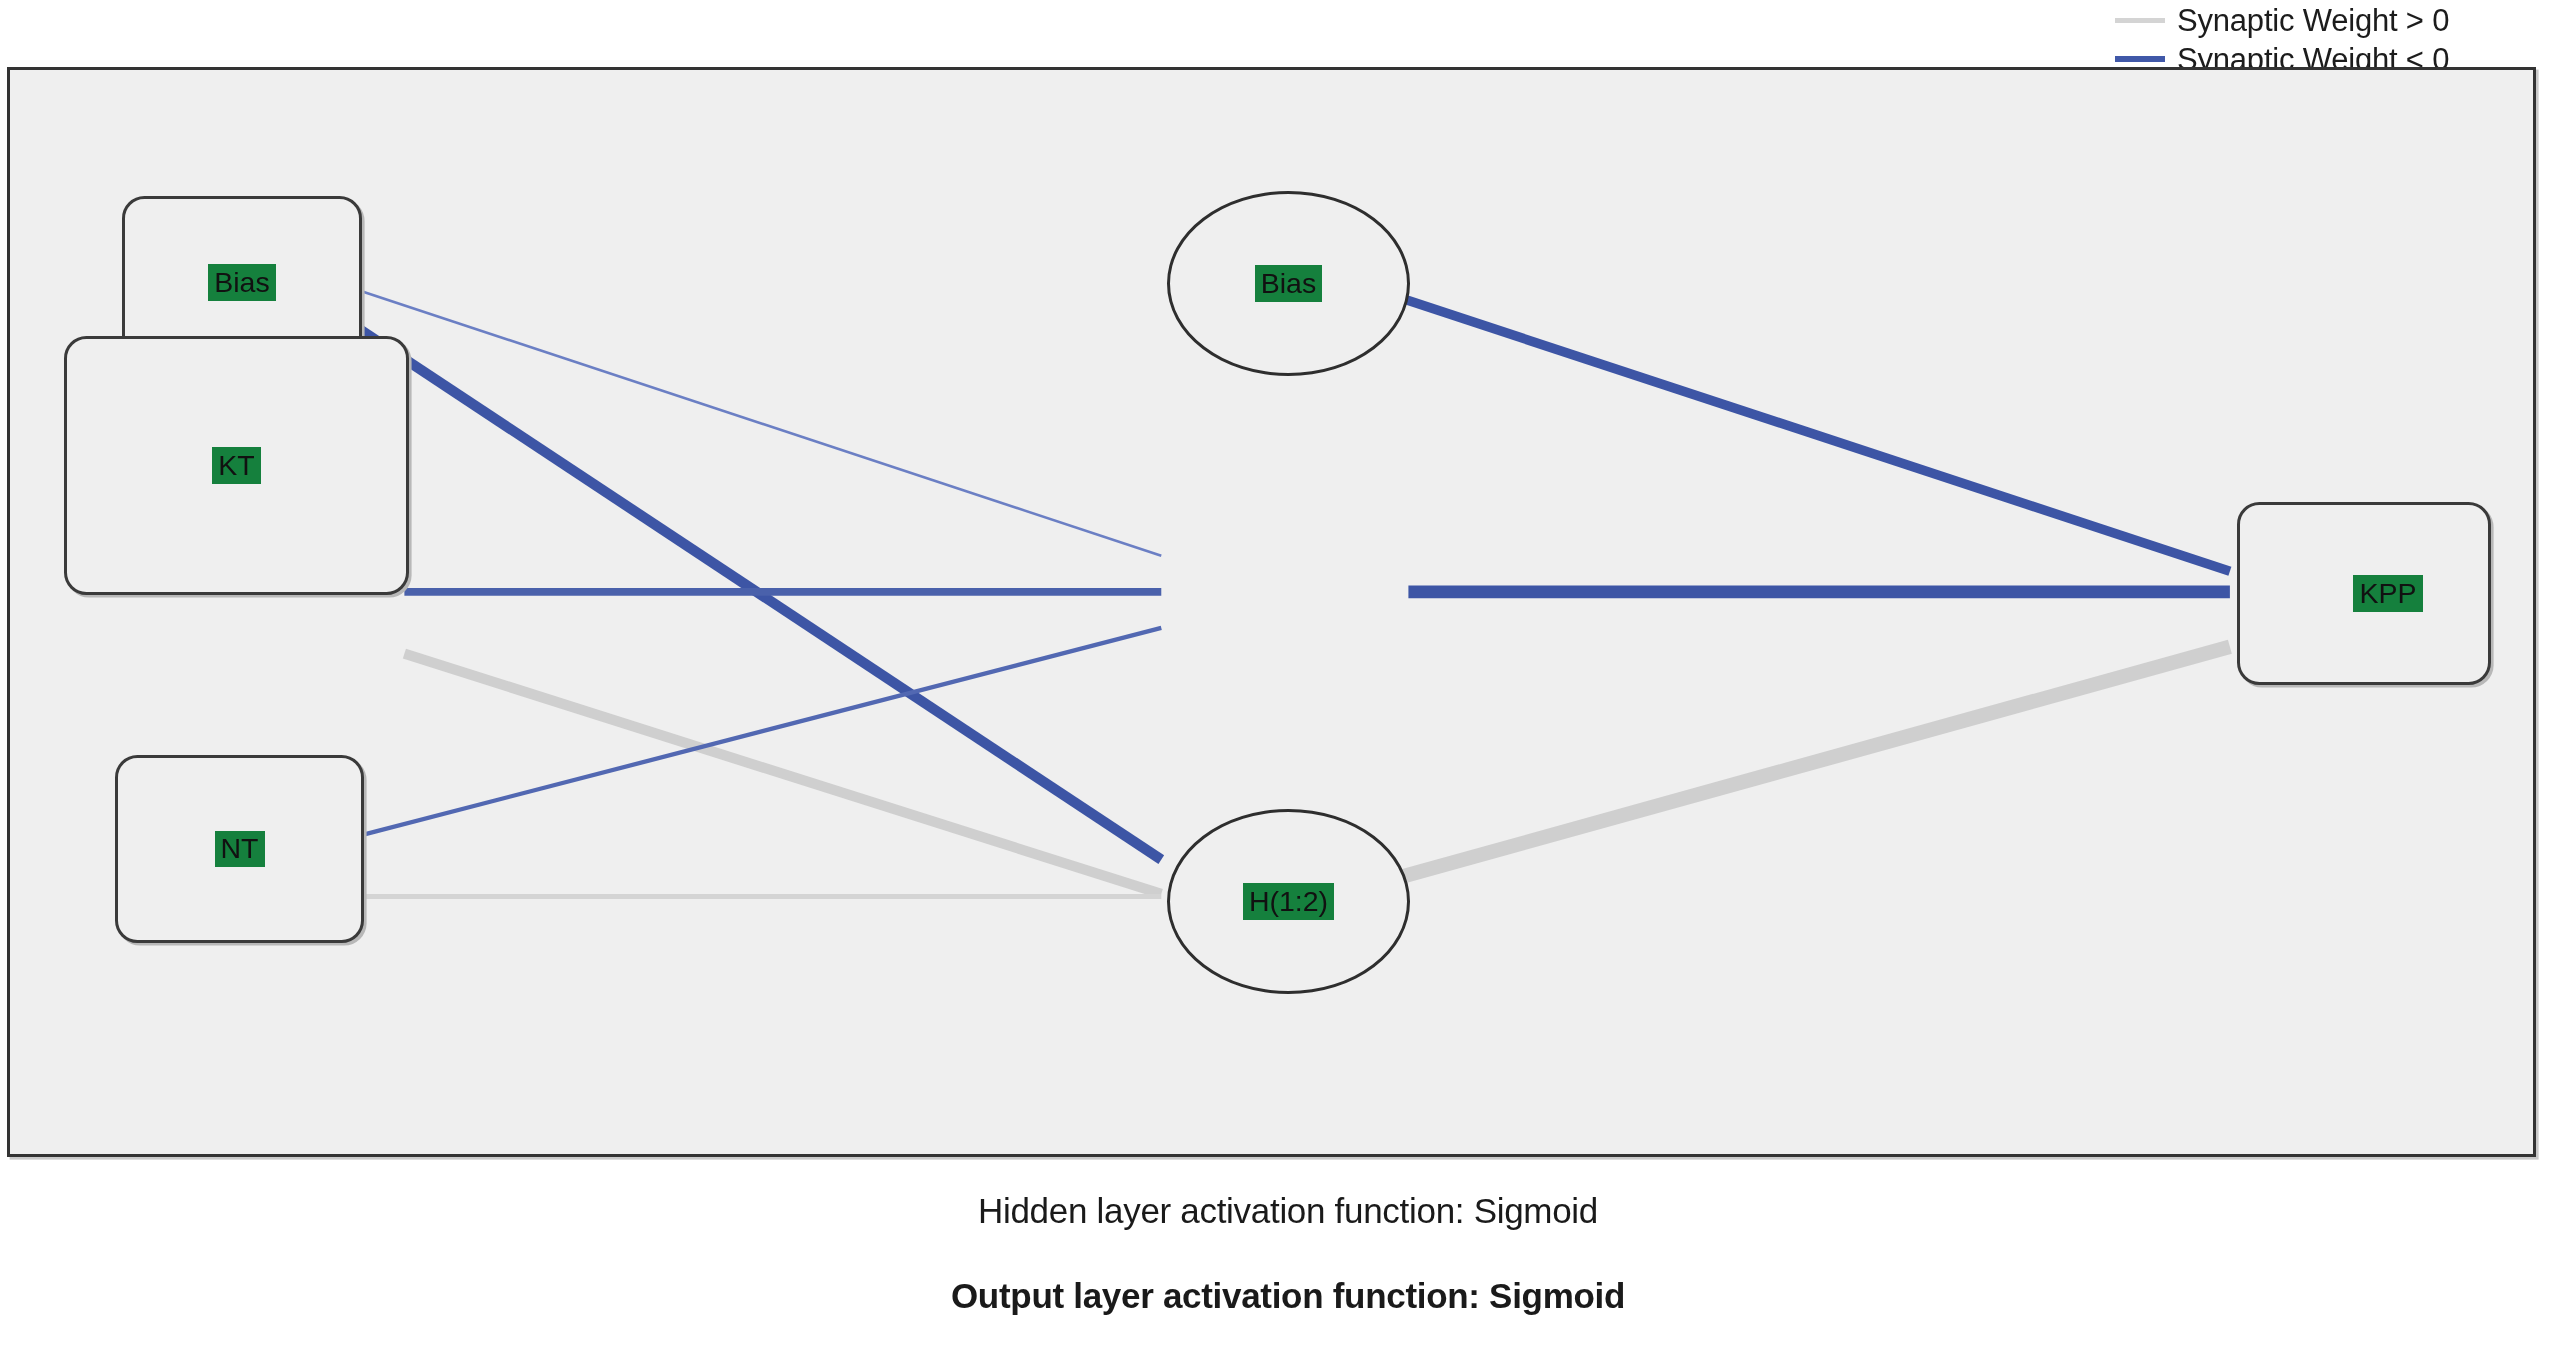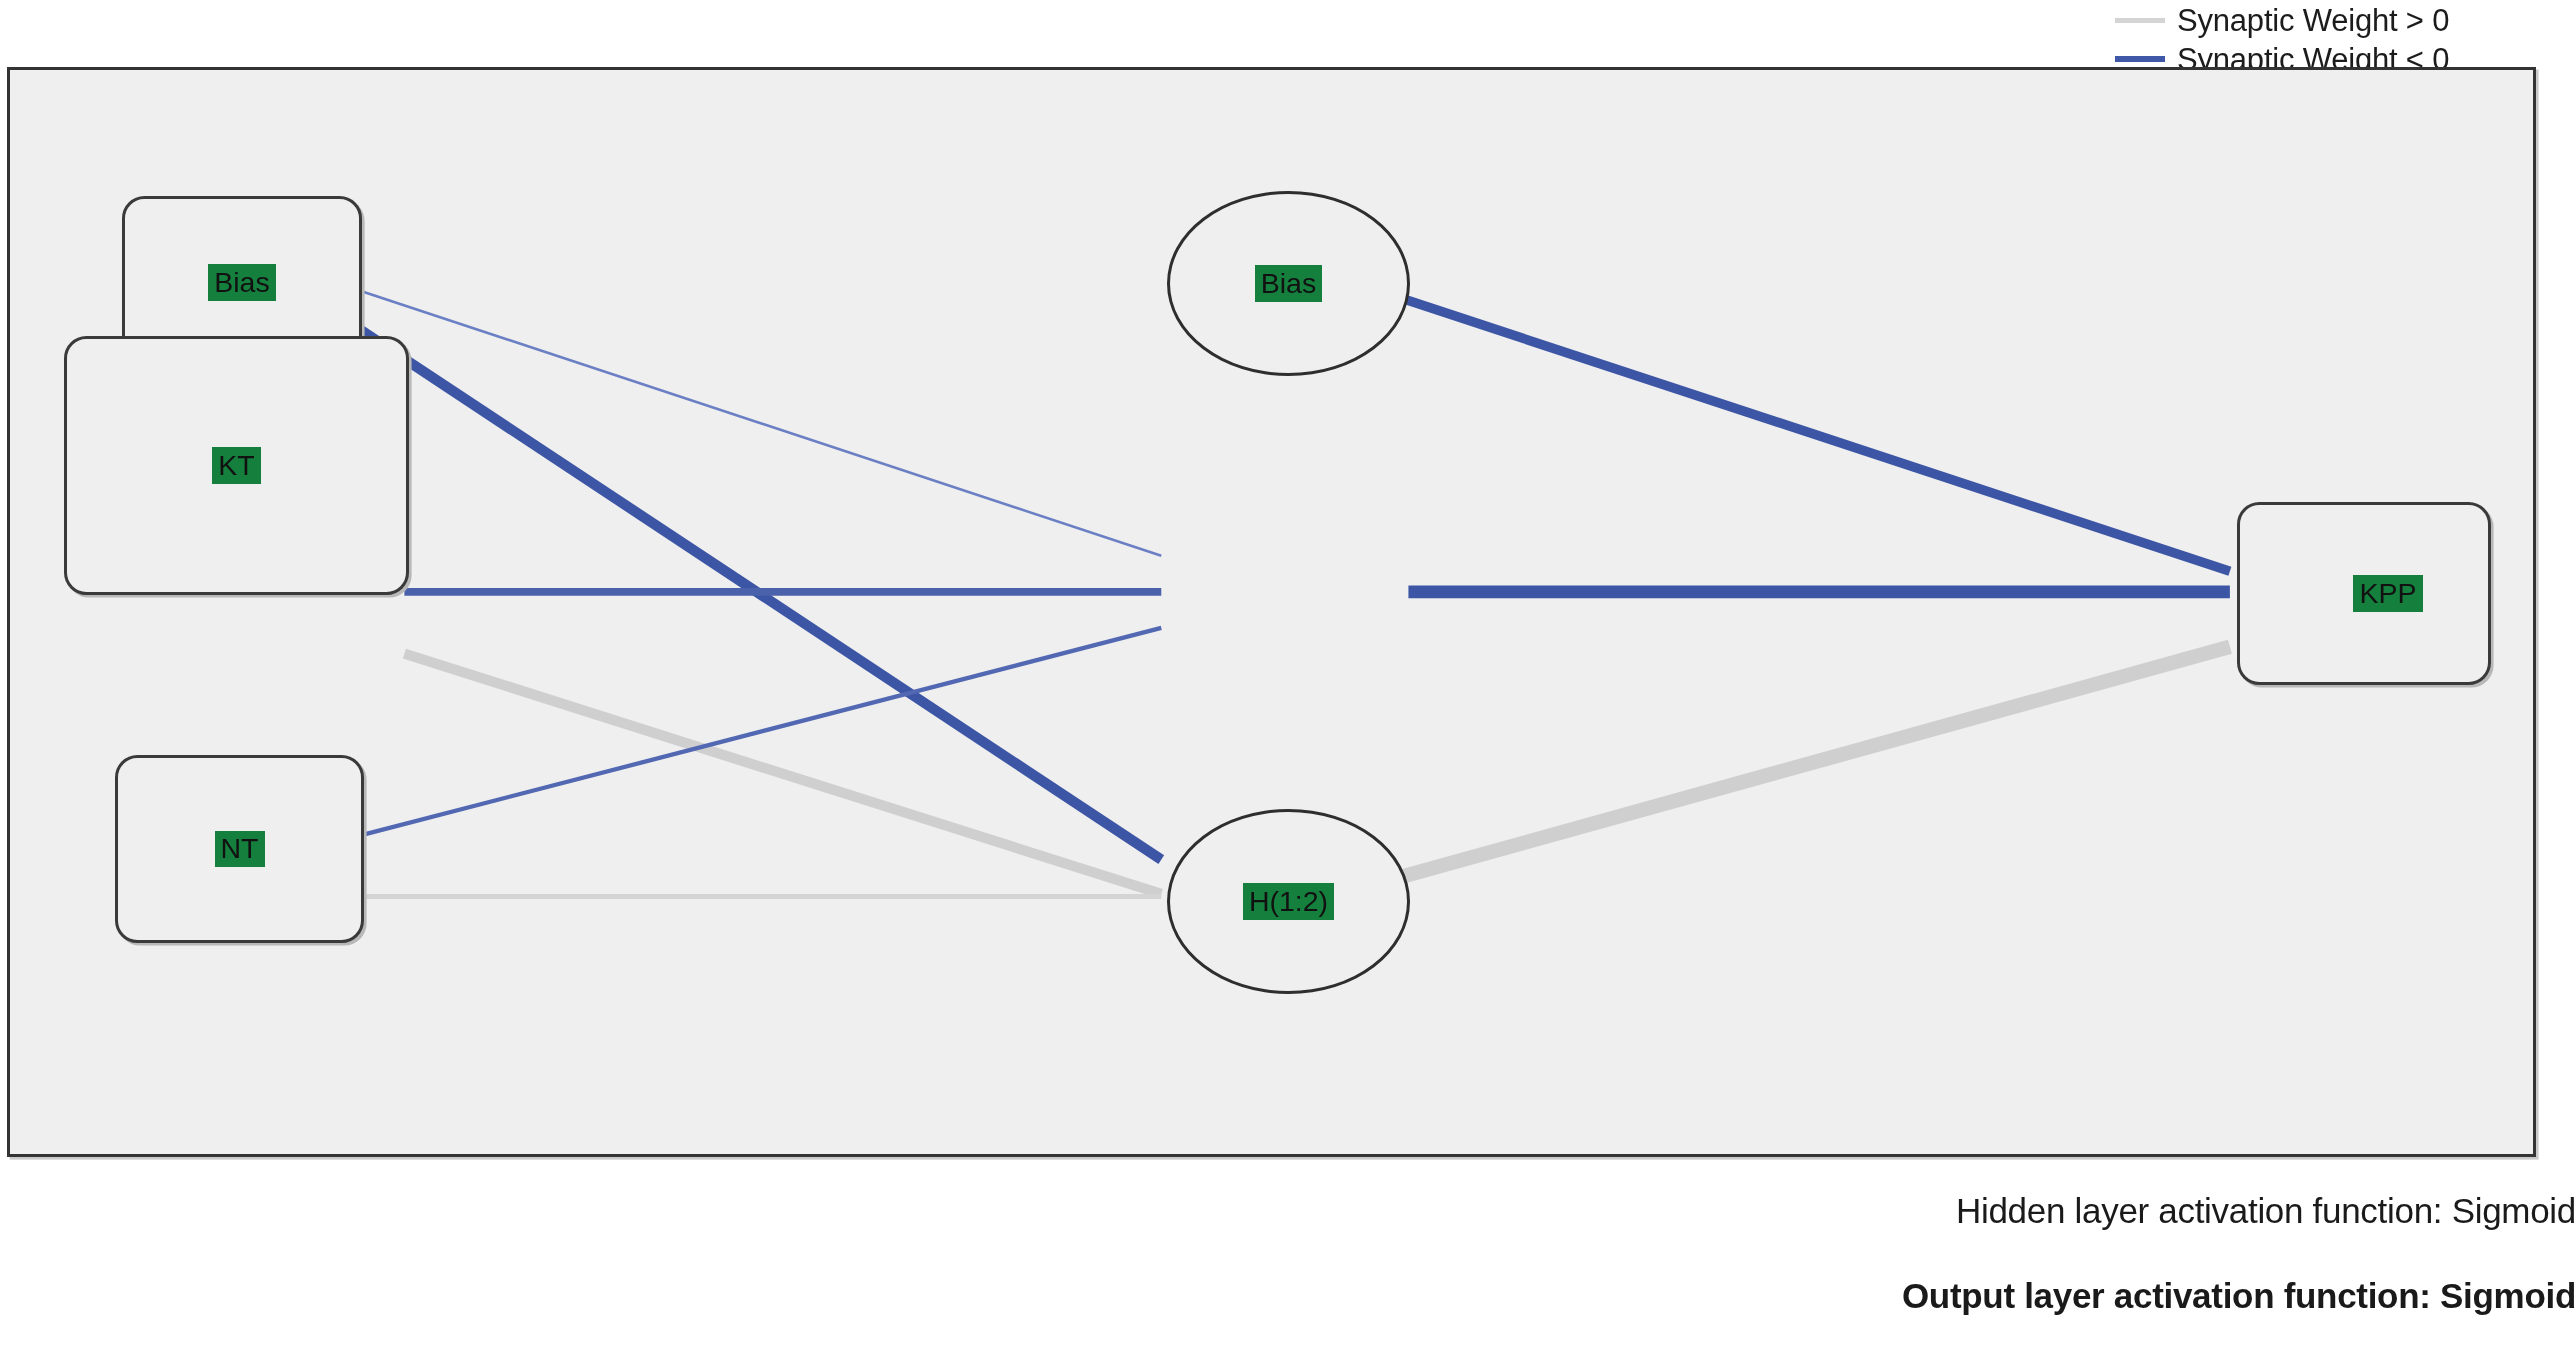--- a/index.html
+++ b/index.html
@@ -95,21 +95,21 @@
     line-height: 1.1;
     padding: 2.6px 6px;
     white-space: nowrap;
   }
 
   
   .caption {
     position: absolute;
     left: 0;
     width: 2576px;
-    text-align: right;
+    text-align: center;
     font-size: 35px;
     color: #1a1a1a;
     letter-spacing: -0.3px;
   }
   .caption.c0 { top: 1191px; }
   .caption.c1 { top: 1276px; font-weight: bold; }
 </style>
 </head>
 <body>
 

